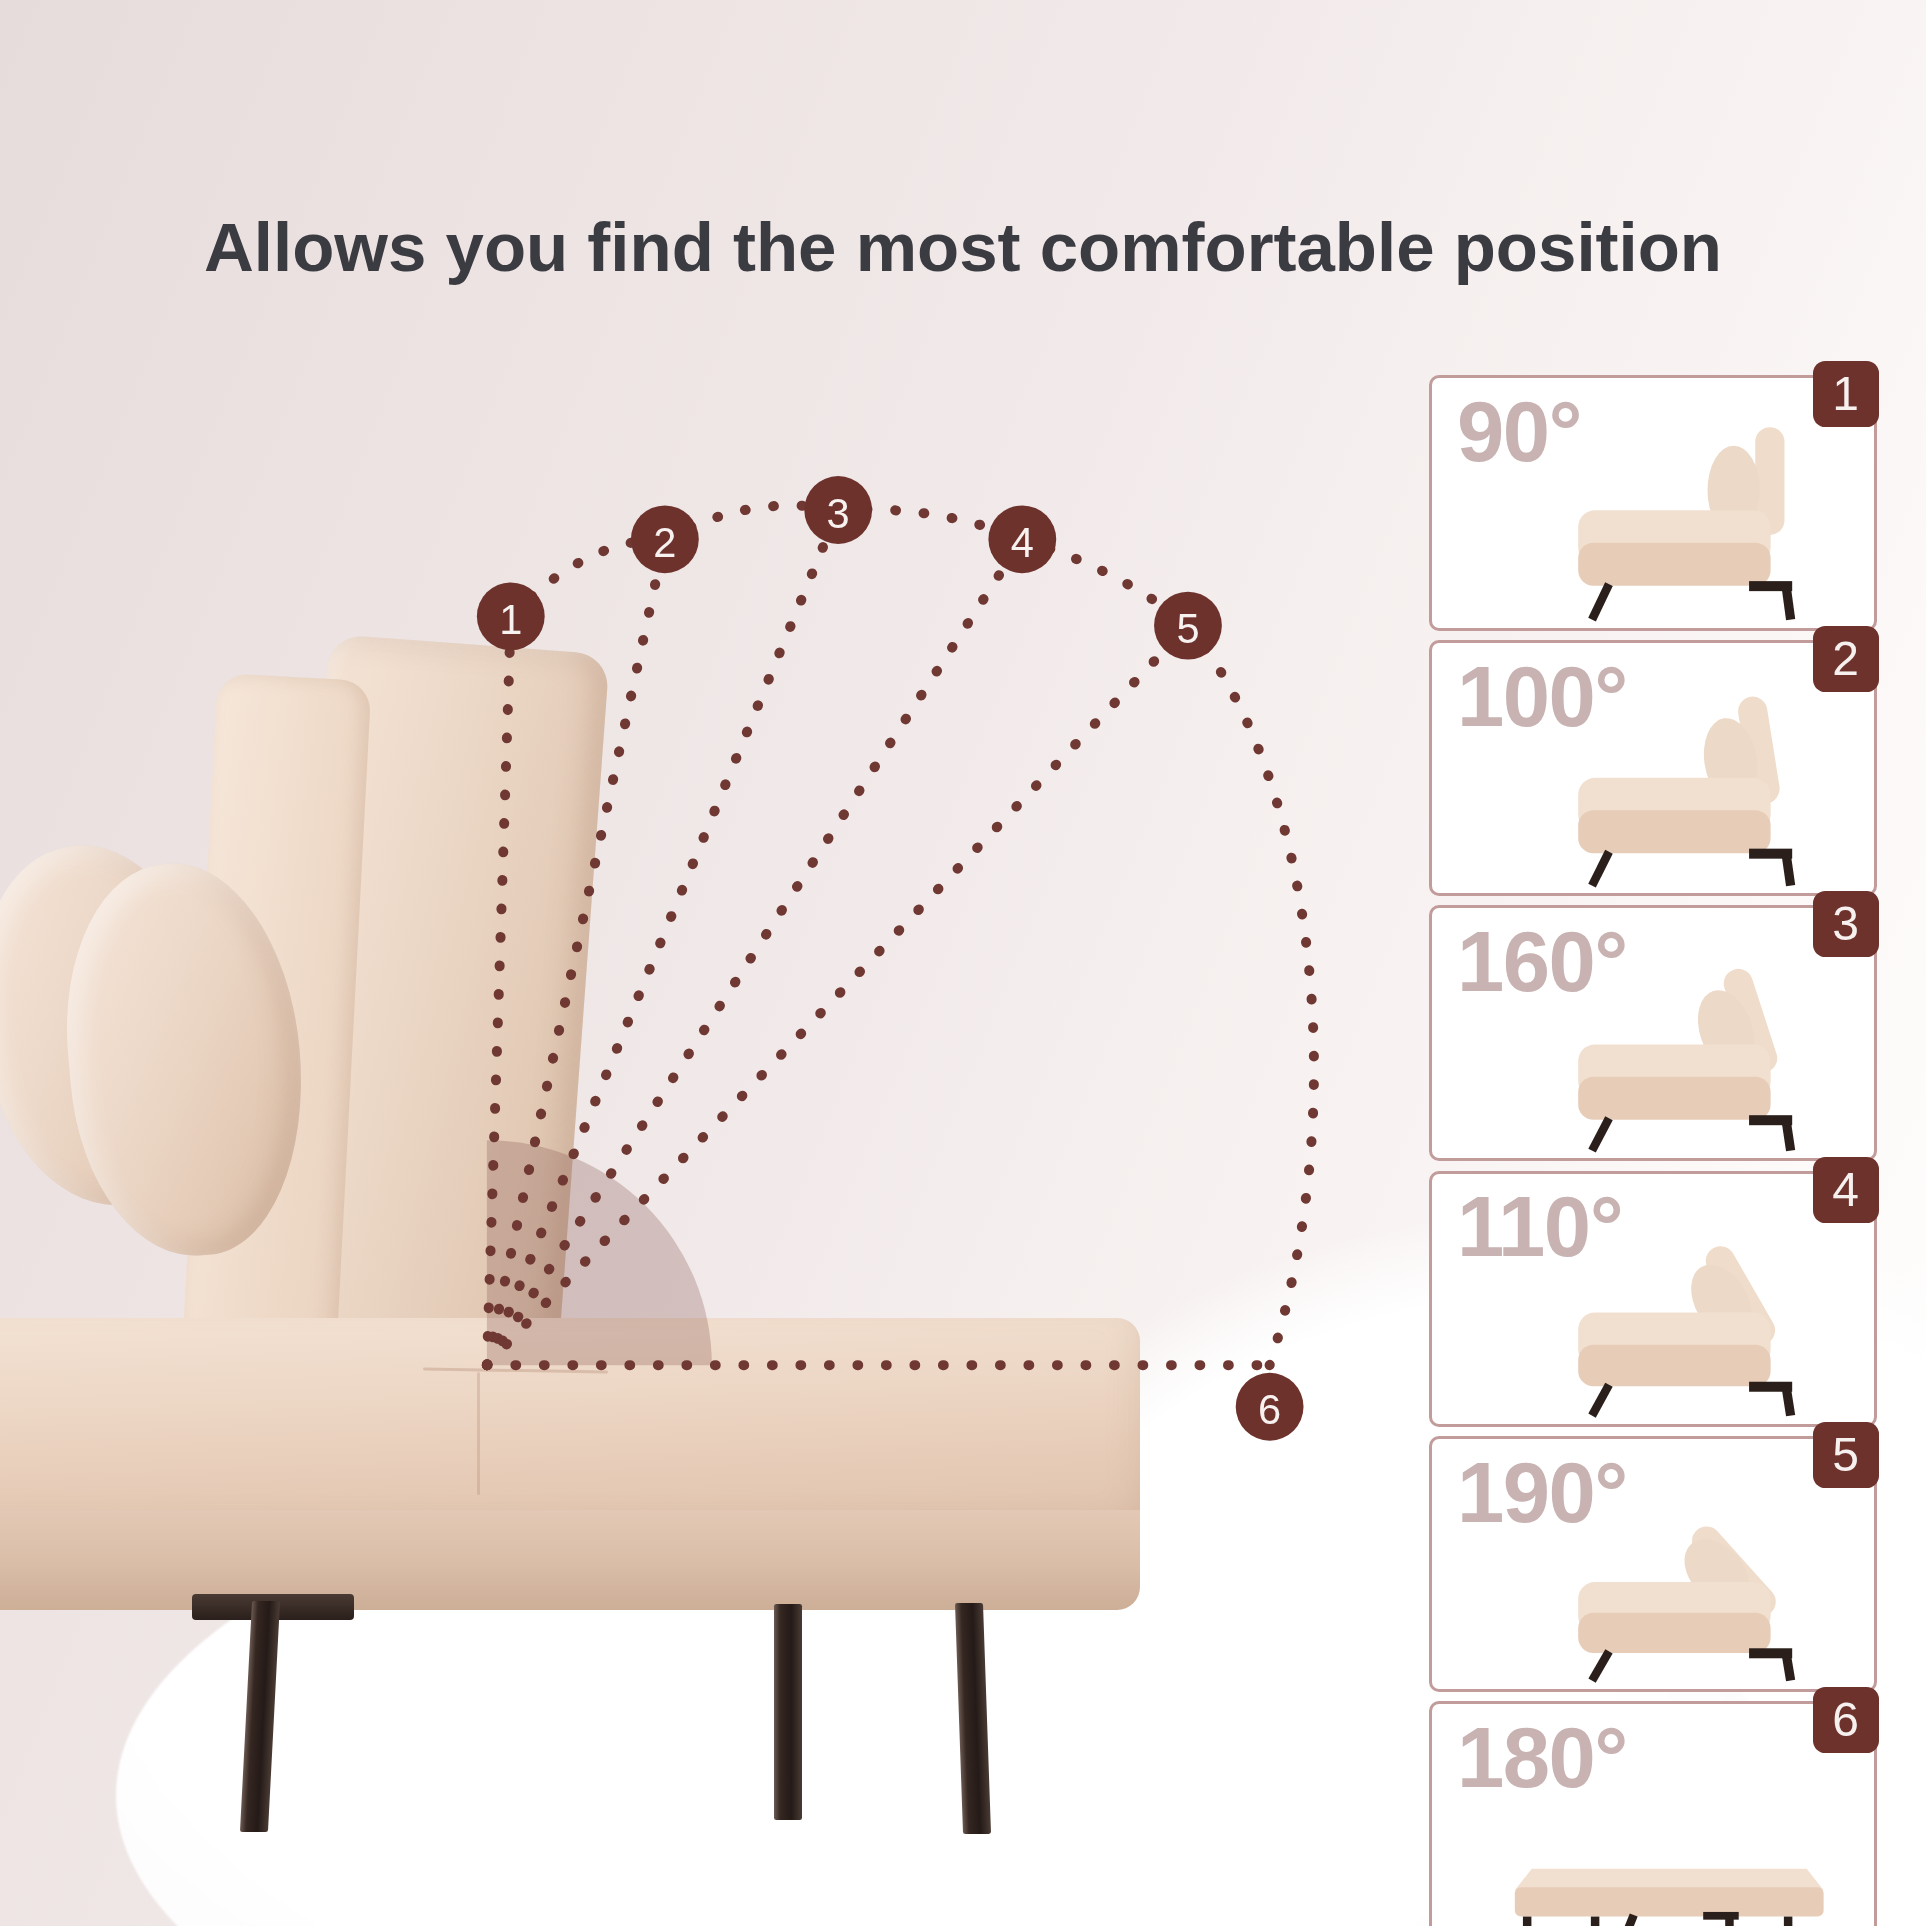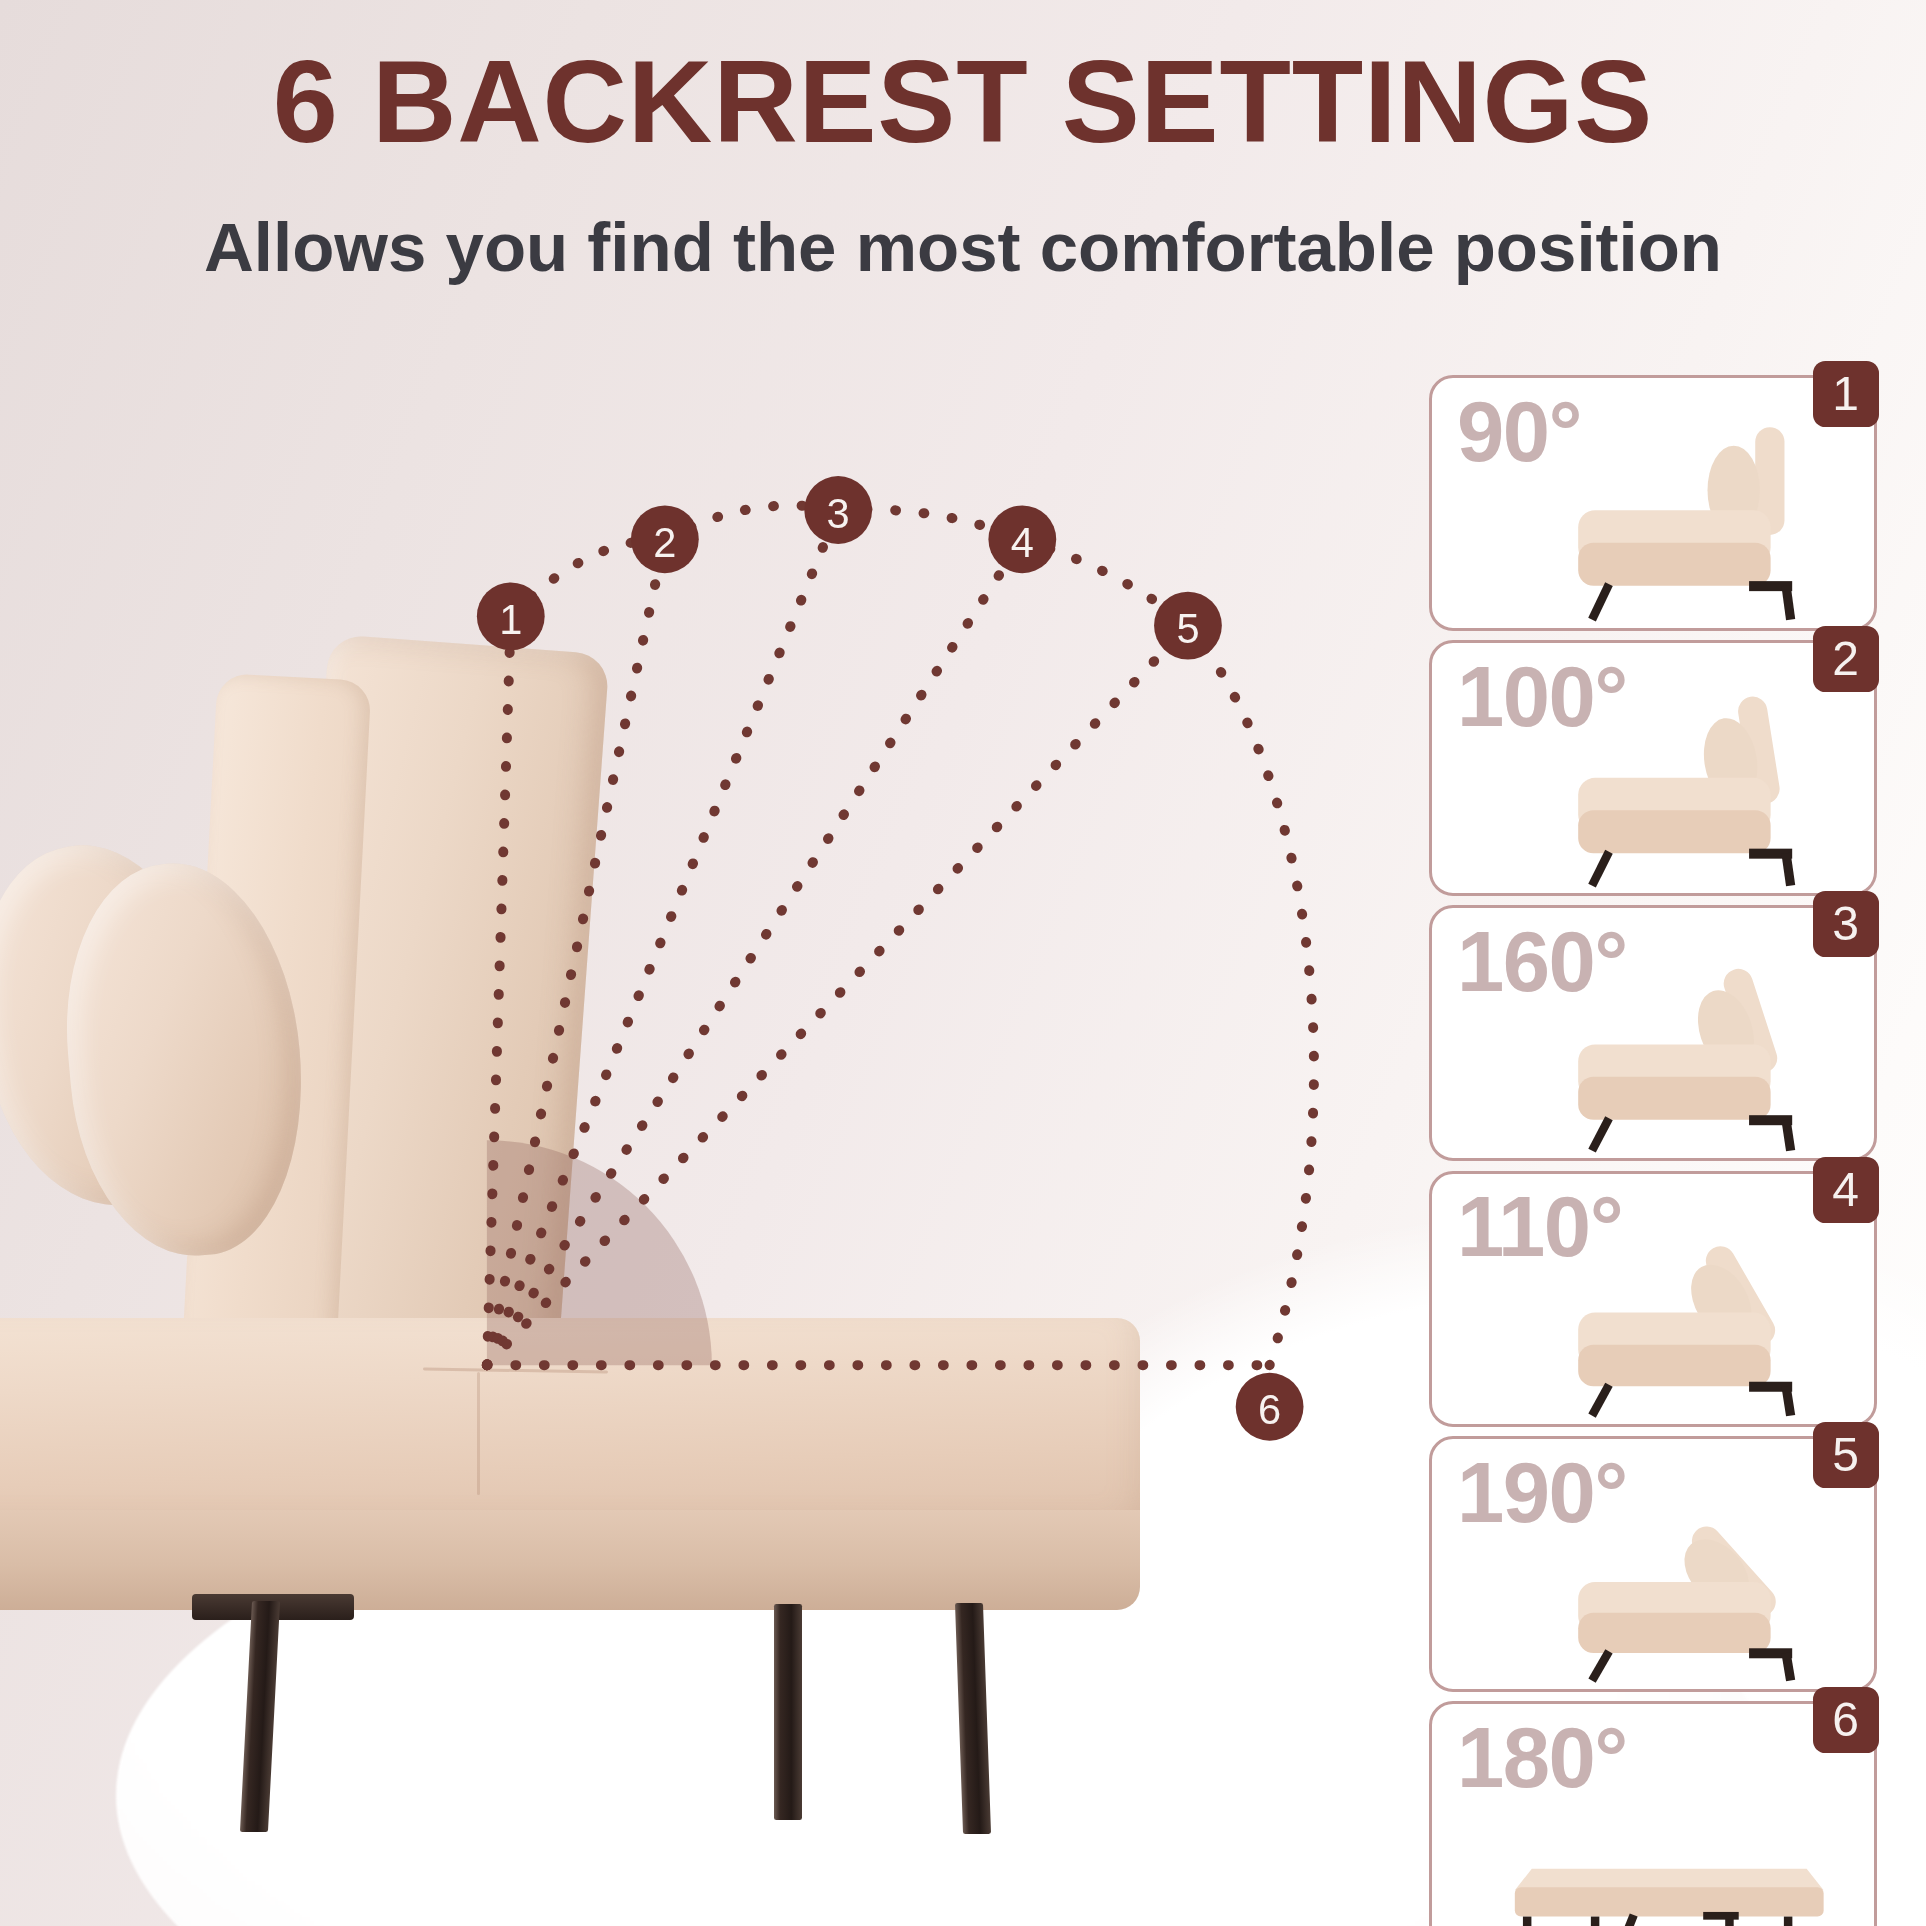--- a/index.html
+++ b/index.html
@@ -96,21 +96,21 @@
   .leg-3{left:990px;top:971px;width:28px;height:231px;transform:skewX(2deg);}
 
   
   .diagram{position:absolute;left:0;top:0;width:1926px;height:1926px;}
 
   
   .cards{position:absolute;left:1429px;top:375px;width:455px;}
   .card{
     position:relative;box-sizing:border-box;
     width:448px;height:256px;margin-bottom:9.2px;
-    background:#ffffff;border:3.9px solid #c19c9b;border-radius:24px;
+    background:#ffffff;border:3.9px solid #c19c9b;border-radius:10px;
     overflow:visible;
   }
   .card-angle{
     position:absolute;left:25px;top:10.8px;
     font-size:85px;font-weight:bold;color:#c8b2b2;letter-spacing:-1.5px;
     line-height:1;
   }
   .card-badge{
     position:absolute;right:-4.6px;top:-17px;width:66px;height:66px;
     background:#6e322d;border-radius:12.3px;
@@ -119,21 +119,20 @@
   }
   .card-photo{position:absolute;right:10.8px;bottom:4.6px;width:331px;height:210px;}
 </style>
 </head>
 <body>
 
 <div id="stage">
 
   <div class="floor"></div>
 
-  <div class="title">6 BACKREST SETTINGS</div>
   <div class="subtitle">Allows you find the most comfortable position</div>
 
   <div class="product">
     <div class="back-panel"></div>
     <div class="back-inner"></div>
     <div class="pillow pillow-a"></div>
     <div class="pillow pillow-b"></div>
     <div class="seat"></div>
     <div class="seat-edge"></div>
     <div class="leg-bracket"></div>

